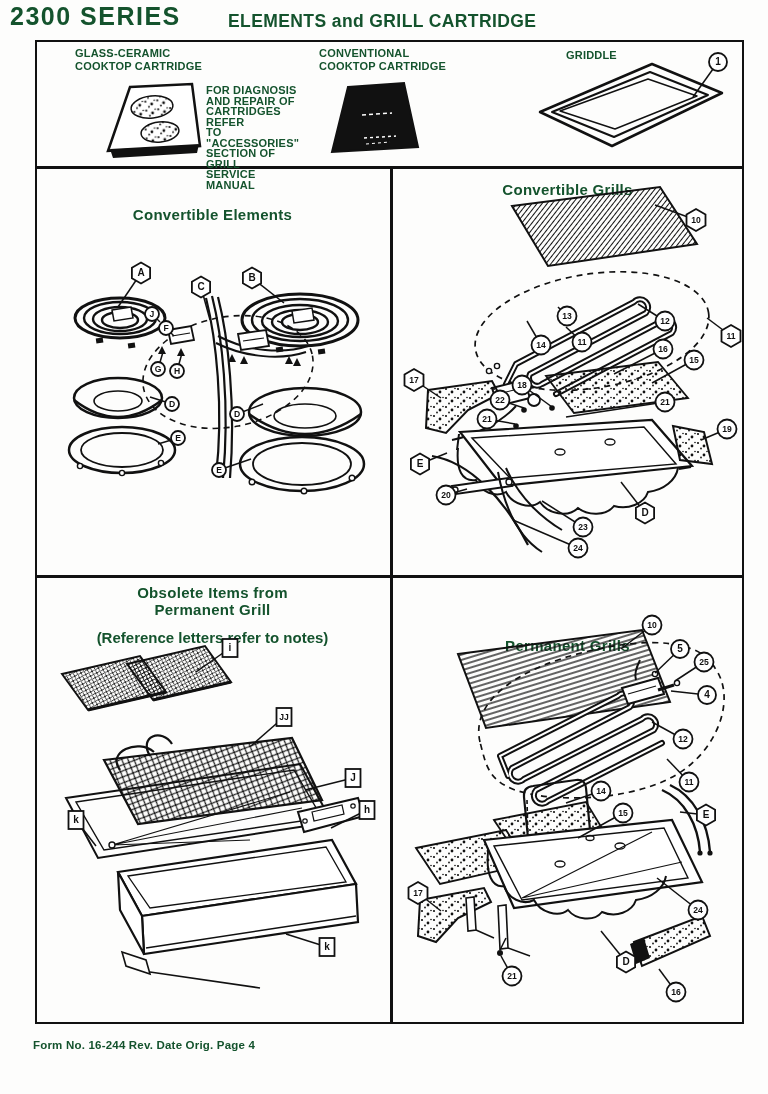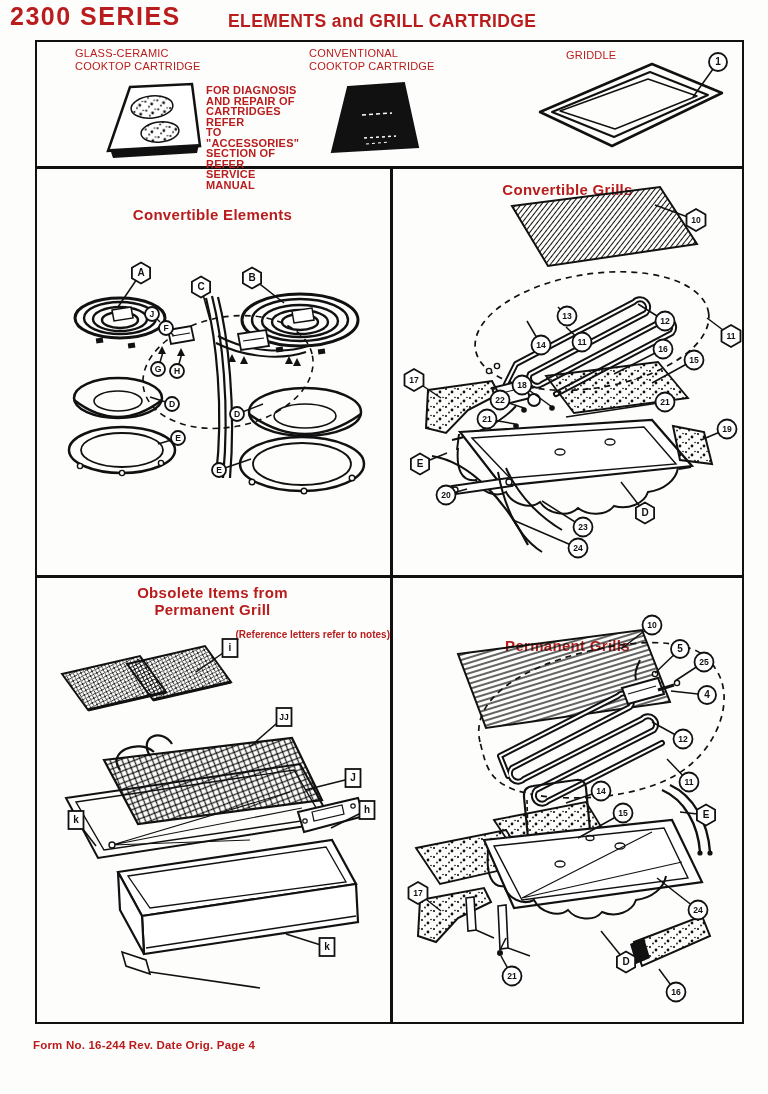--- a/index.html
+++ b/index.html
@@ -1,29 +1,29 @@
 <!DOCTYPE html>
 <html><head>
 <meta charset="utf-8">
 <style>
   html,body{margin:0;padding:0;background:#e8e8e8;}
   .page{position:relative;width:768px;height:1094px;background:#fdfdfc;overflow:hidden;
-        font-family:"Liberation Sans",sans-serif;color:#b91c1c;}
+        font-family:"Liberation Sans",sans-serif;color:#14532d;}
   .abs{position:absolute;}
   .series-title{left:10px;top:2px;font-size:25px;font-weight:900;letter-spacing:1.5px;}
   .page-title{left:228px;top:11px;font-size:17.5px;font-weight:900;letter-spacing:.4px;}
   .panel{border:2.5px solid #111;background:transparent;}
   #box-top{left:35px;top:40px;width:705px;height:124px;}
   #grid{left:35px;top:167px;width:705px;height:853px;}
   .vdiv{position:absolute;left:353px;top:0;width:2.5px;height:100%;background:#111;}
   .hdiv{position:absolute;left:0;top:406px;width:100%;height:2.5px;background:#111;}
-  .lbl{font-weight:400;font-size:11px;line-height:13px;letter-spacing:.2px;}
+  .lbl{font-weight:700;font-size:11px;line-height:13px;letter-spacing:.2px;}
   .note{font-weight:900;font-size:11px;line-height:10.5px;letter-spacing:.2px;}
   .sec-title{font-weight:900;font-size:15px;text-align:center;letter-spacing:.3px;}
-  .sec-sub{font-weight:900;font-size:10px;text-align:right;}
+  .sec-sub{font-weight:900;font-size:15px;text-align:center;}
   .footer{left:33px;top:1039px;font-size:11.5px;font-weight:900;letter-spacing:.2px;}
   svg.art{position:absolute;left:0;top:0;pointer-events:none;}
   svg .ln{stroke:#111;fill:none;}
   text.co{font-weight:bold;}
 </style>
 </head>
 <body>
 
 <div class="page">
 
@@ -38,24 +38,24 @@
 
   <div class="abs lbl" style="left:75px;top:47px;">
     <div>GLASS-CERAMIC</div>
     <div>COOKTOP CARTRIDGE</div>
   </div>
   <div class="abs note" style="left:206px;top:85px;width:95px;" id="note-block">
       <div>FOR DIAGNOSIS</div>
       <div>AND REPAIR OF</div>
       <div>CARTRIDGES REFER</div>
       <div>TO "ACCESSORIES"</div>
-      <div>SECTION OF REFER</div>
+      <div>SECTION OF GRILL</div>
       <div>SERVICE MANUAL</div>
     </div>
-  <div class="abs lbl" style="left:309px;top:47px;">
+  <div class="abs lbl" style="left:319px;top:47px;">
     <div>CONVENTIONAL</div>
     <div>COOKTOP CARTRIDGE</div>
   </div>
   <div class="abs lbl" style="left:566px;top:49px;">GRIDDLE</div>
 
   <div class="abs sec-title" style="left:35px;top:206px;width:355px;">Convertible Elements</div>
   <div class="abs sec-title" style="left:390px;top:181px;width:355px;">Convertible Grills</div>
   <div class="abs sec-title" style="left:35px;top:584px;width:355px;">
     <div>Obsolete Items from</div>
     <div>Permanent Grill</div>

